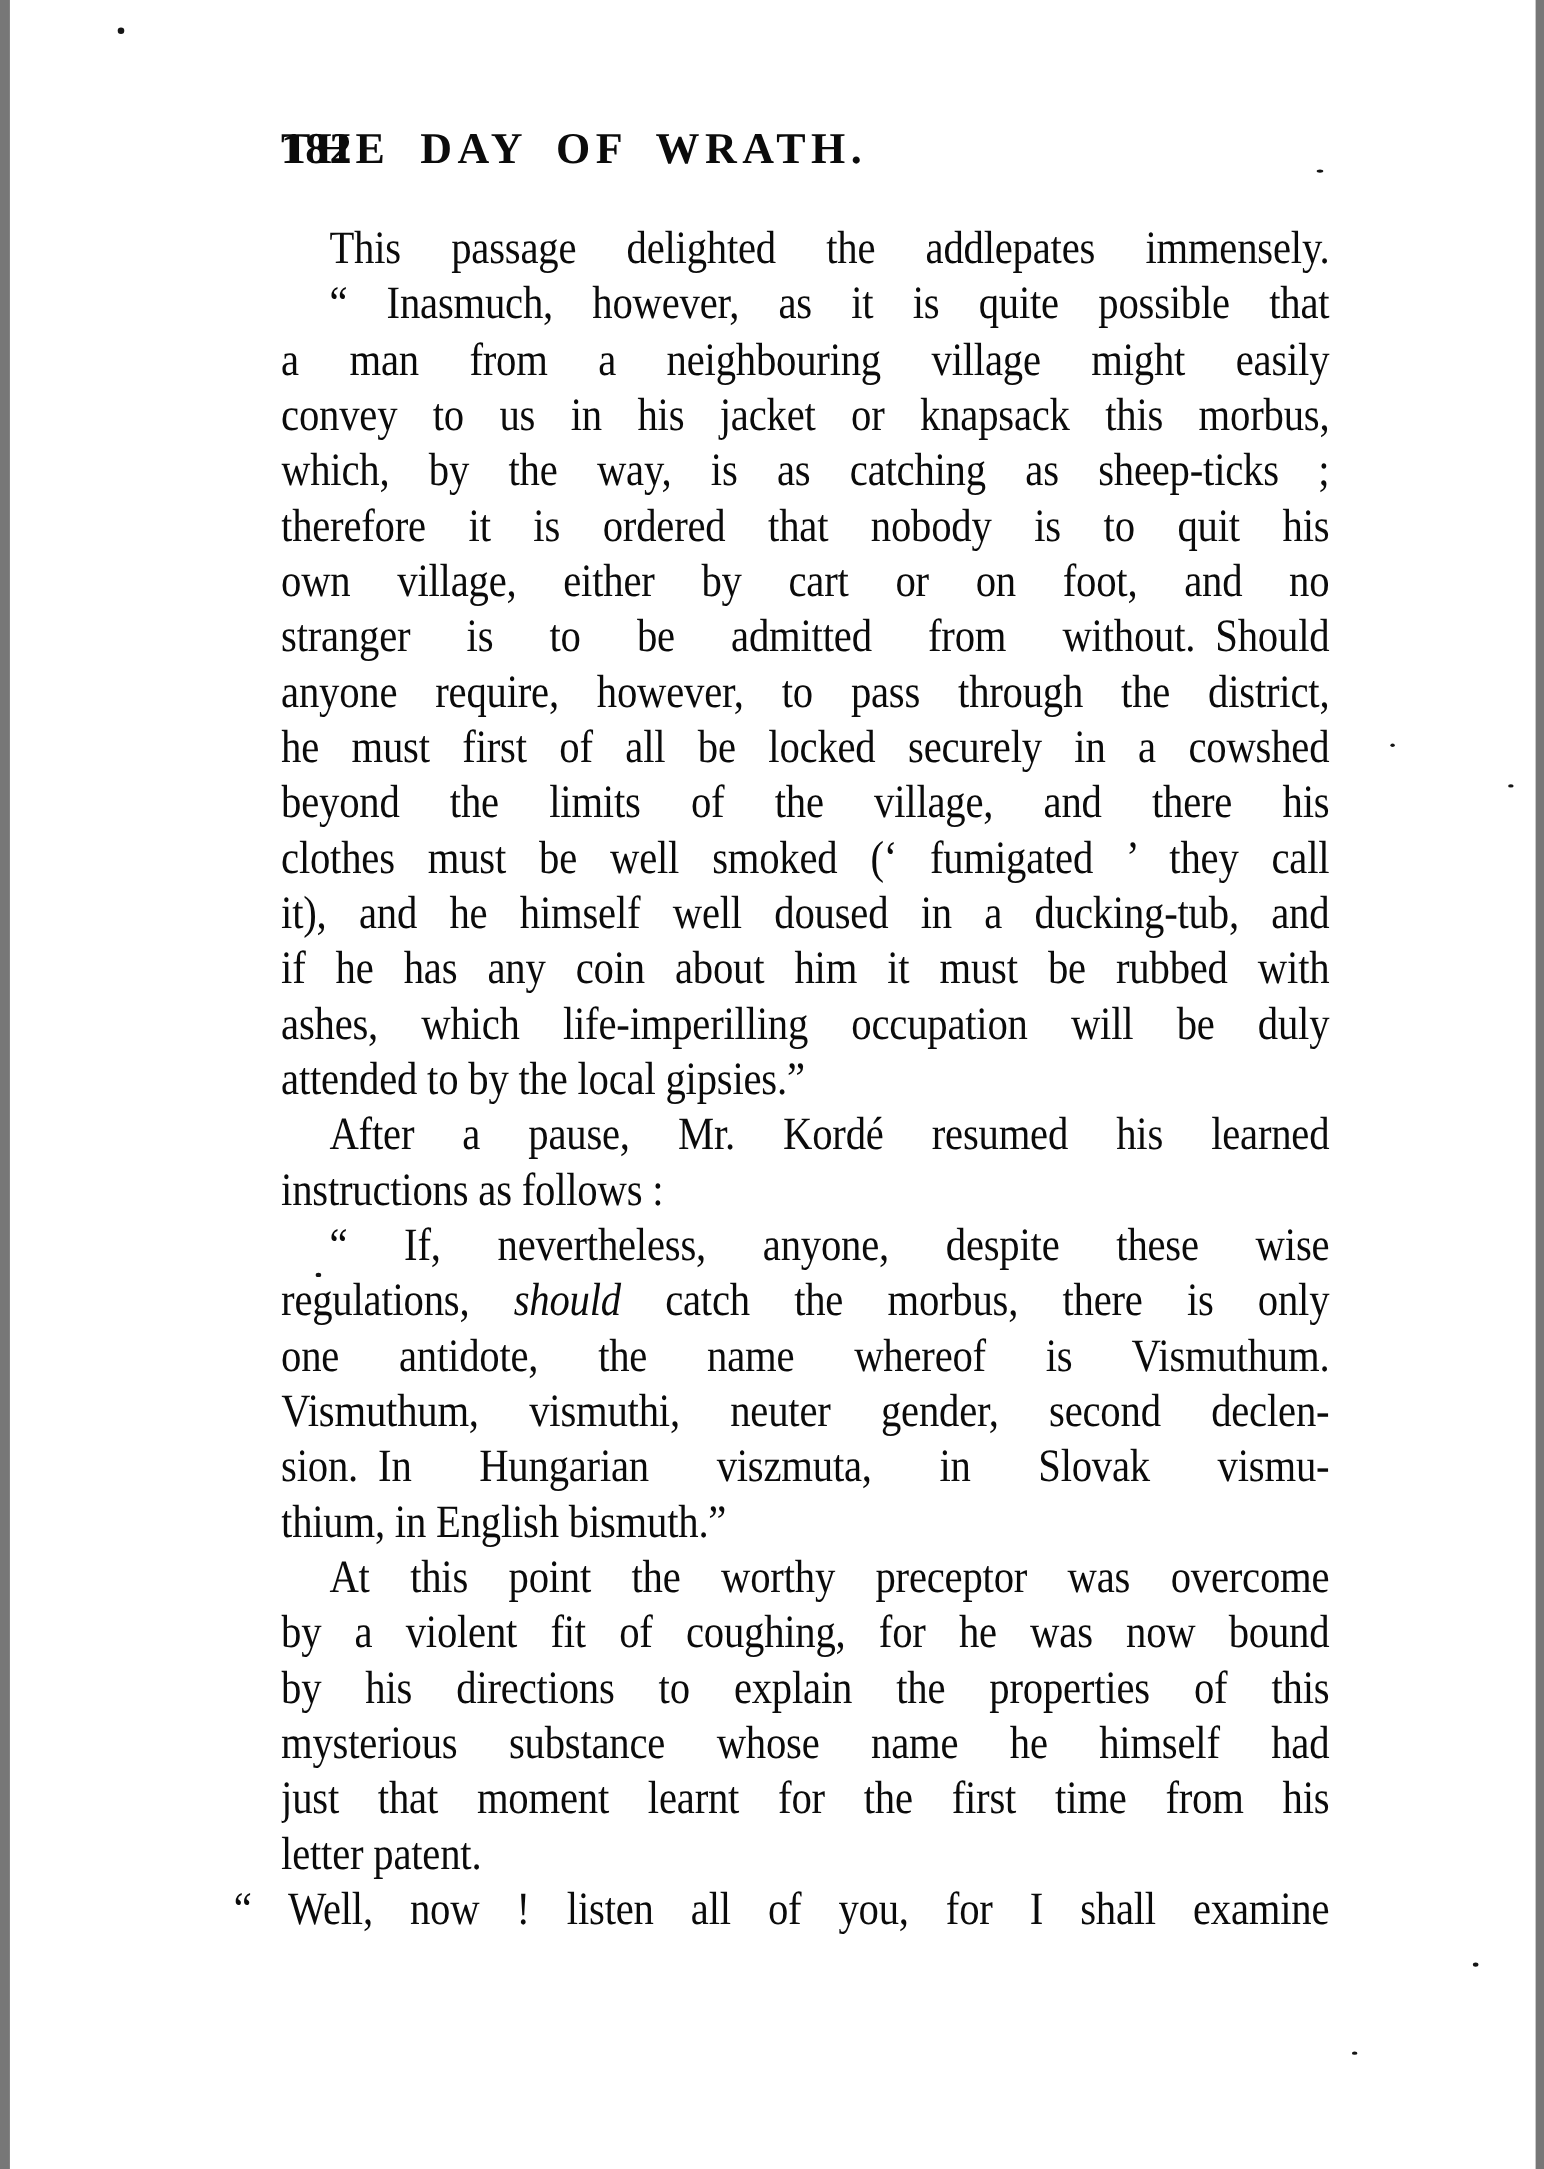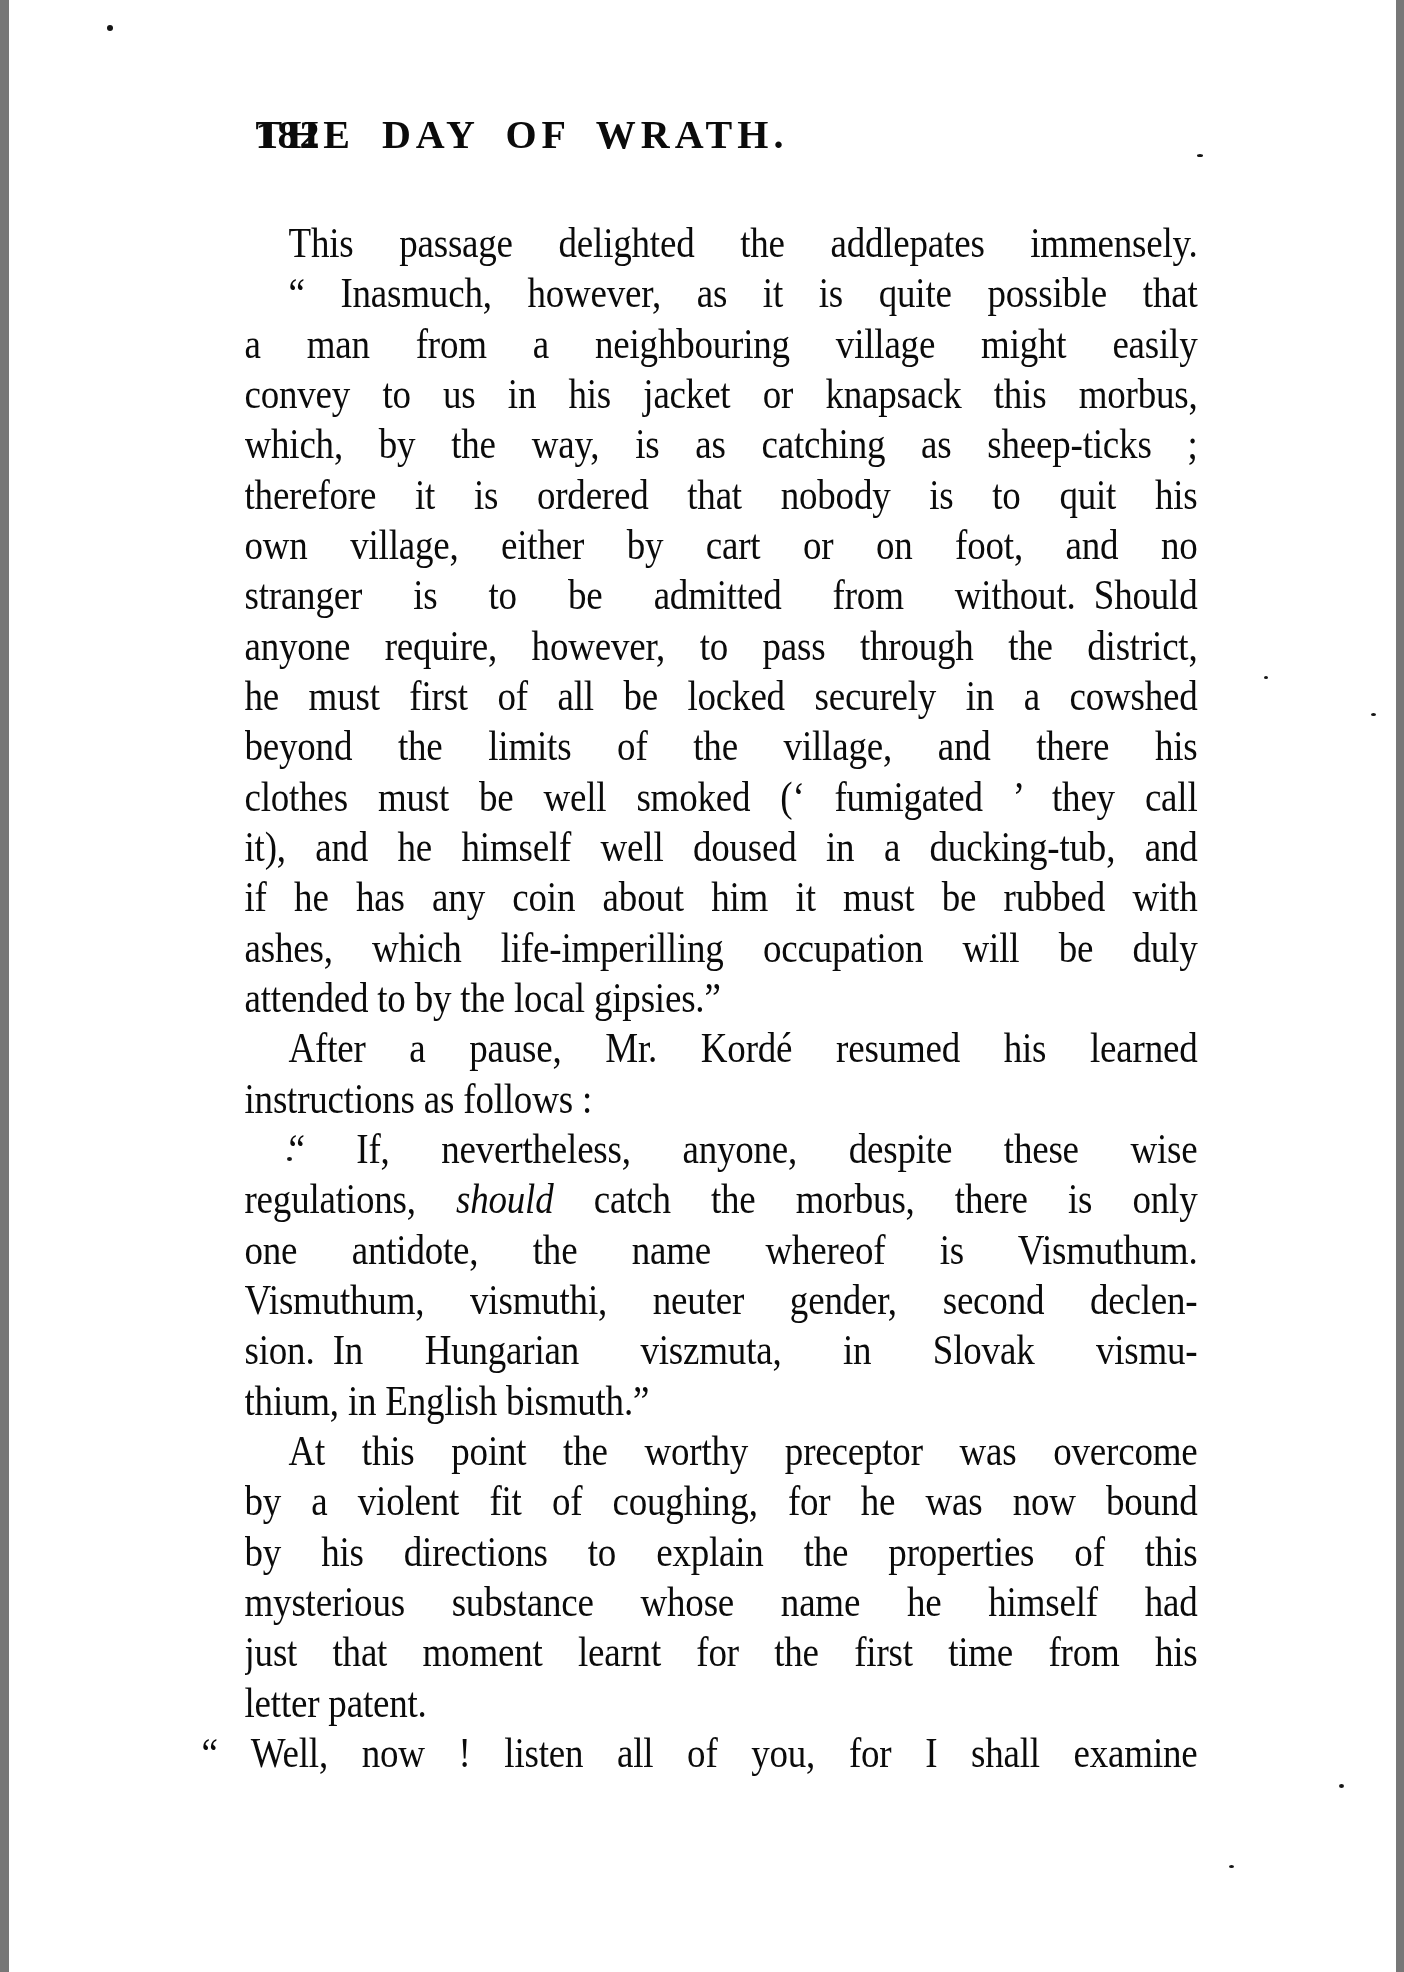--- a/index.html
+++ b/index.html
@@ -22,21 +22,21 @@
     font-size:40px; font-weight:700; letter-spacing:2px; line-height:40px;
   }
   .running-title {
     position:absolute; left:0; top:0; width:100%;
     font-size:40px; line-height:46px;
     letter-spacing:5px; word-spacing:12px;
     font-weight:600;
   }
   
   .text-block {
-    position:absolute; left:236px; top:202px; width:953px;margin-top:16px;
+    position:absolute; left:247px; top:202px; width:953px;
   }
   .ln {
     position:relative;
     height:50.33px; line-height:50.33px;
     font-size:37px; letter-spacing:-0.2px;
     overflow:hidden;
     white-space:normal;
     transform:scaleY(1.14);
     transform-origin:50% 50%;
   }

